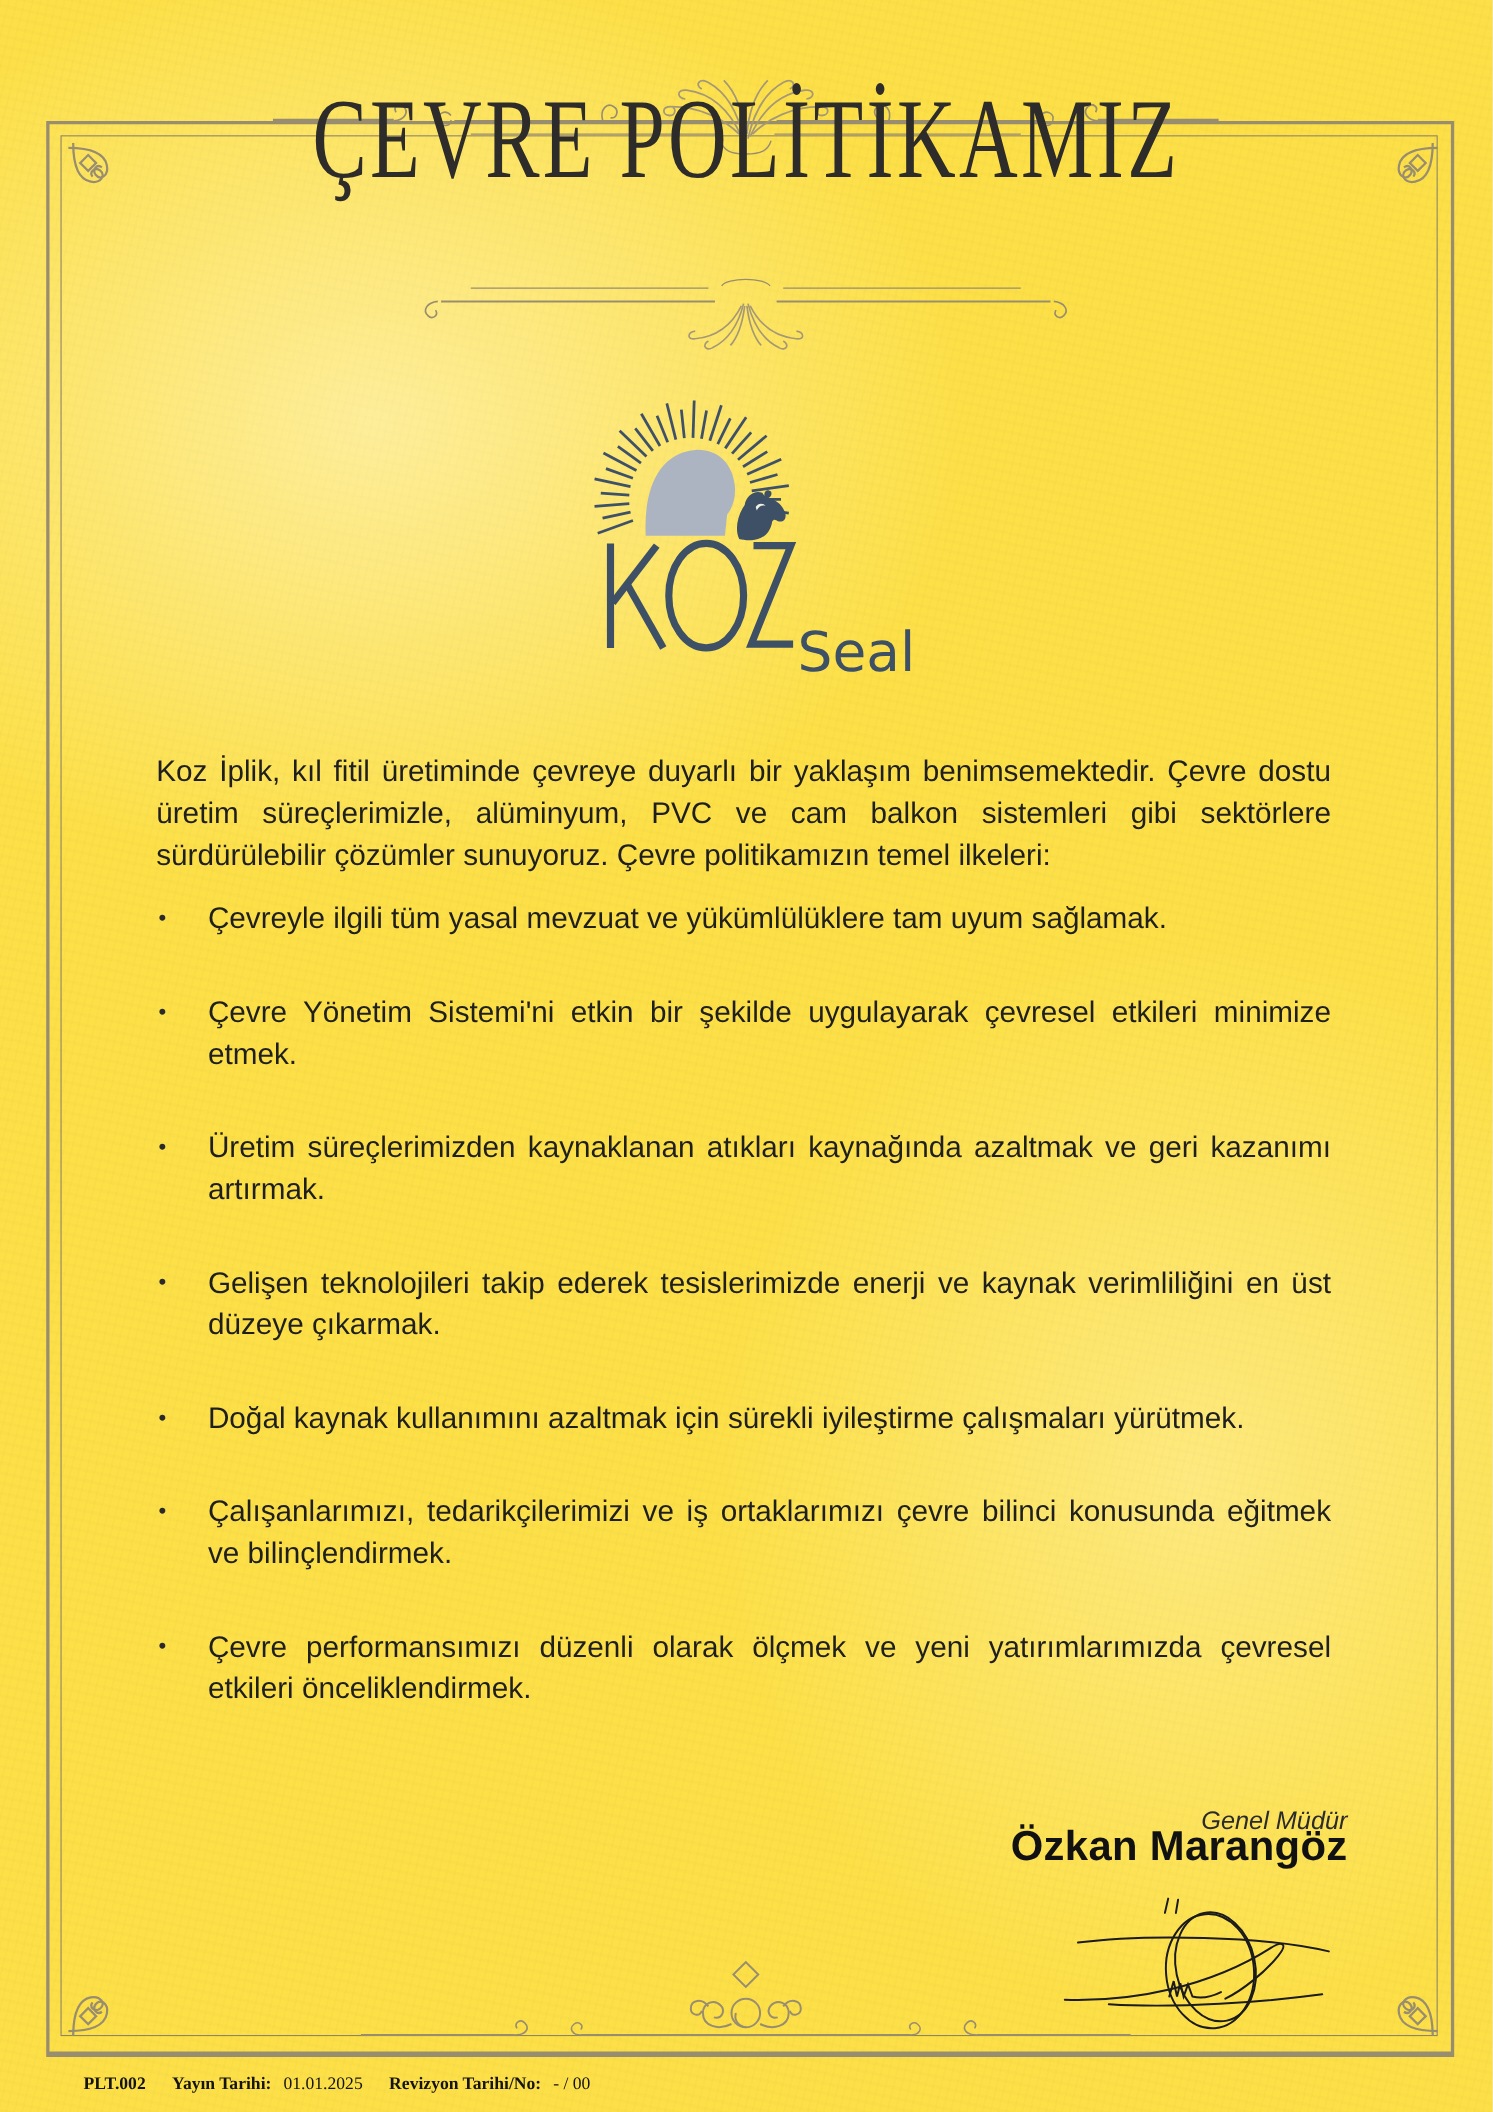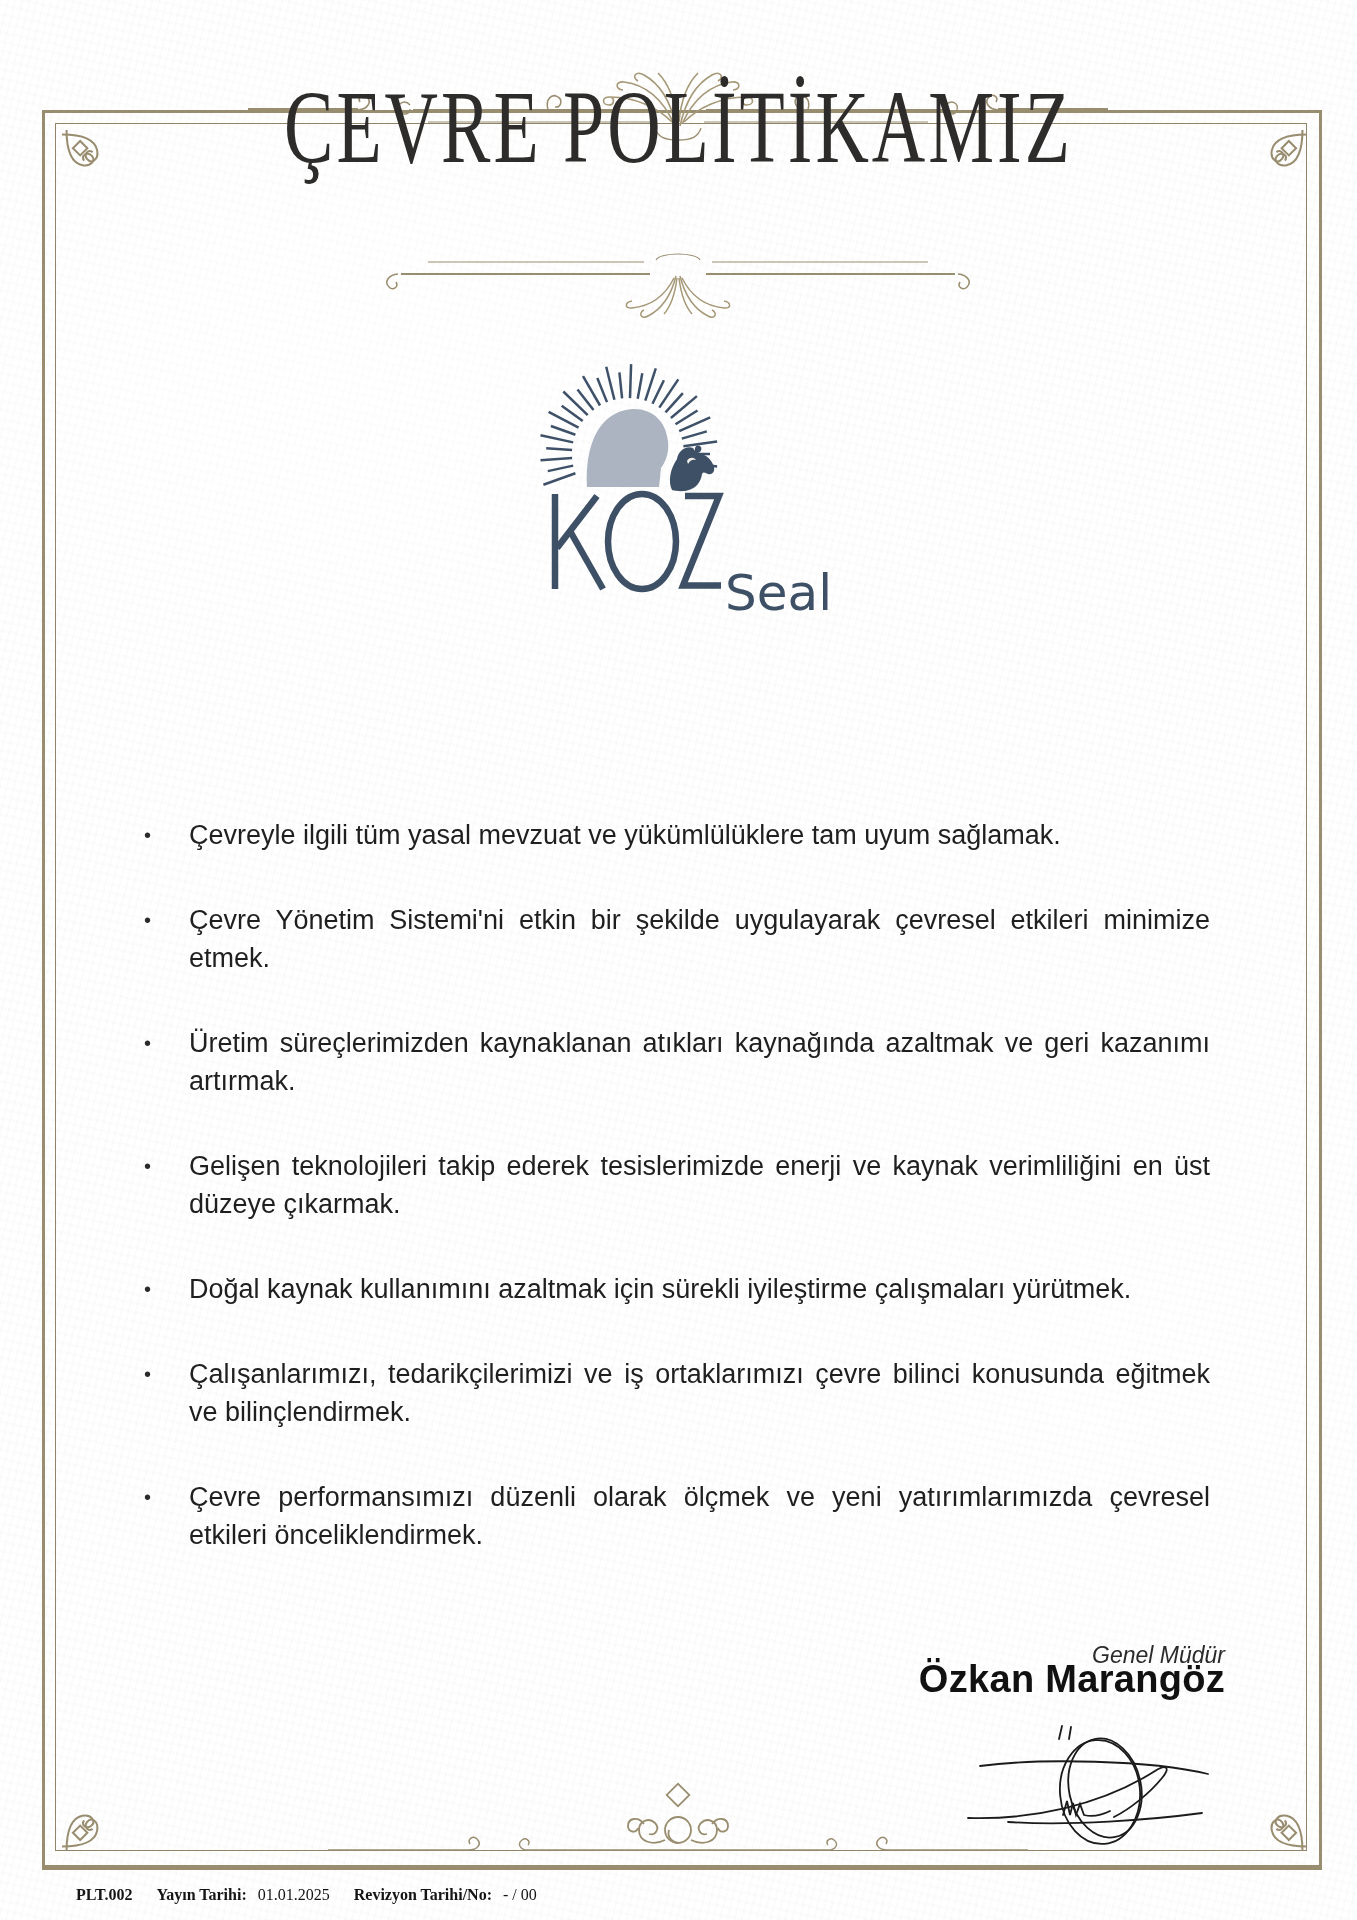--- a/index.html
+++ b/index.html
@@ -1,19 +1,19 @@
 <!DOCTYPE html>
 <html><head>
 <meta charset="utf-8">
 <style>
   html,body{margin:0;padding:0;background:#e8e6df;}
   #page{
     position:relative;
     width:1357px;height:1920px;
-    background:#ffffff;
+    background:#fde047;
     font-family:"Liberation Sans", sans-serif;
     color:#1f1f1f;
     overflow:hidden;
   }
   
   #page::before{
     content:"";position:absolute;inset:0;pointer-events:none;
     background-image:
       radial-gradient(ellipse 900px 700px at 25% 20%, rgba(255,255,255,.45), rgba(255,255,255,0) 60%),
       radial-gradient(ellipse 800px 900px at 80% 70%, rgba(255,255,255,.30), rgba(255,255,255,0) 55%),
@@ -195,20 +195,21 @@
     <g stroke="#3d5066" stroke-width="6.5" fill="none">
       <path d="M10,4 V99"></path>
       <path d="M52,6 L12,58"></path>
       <path d="M25,41 L58,99"></path>
       <ellipse cx="97" cy="51.5" rx="34" ry="47.5"></ellipse>
       <path d="M140,6 L174,6 L138,95.5 L176,95.5"></path>
     </g>
     <text x="180" y="120" font-family="DejaVu Sans, sans-serif" font-size="50" fill="#3d5066">Seal</text>
   </svg>
 
+  <p class="intro">Koz İplik, kıl fitil üretiminde çevreye duyarlı bir yaklaşım benimsemektedir. Çevre dostu üretim süreçlerimizle, alüminyum, PVC ve cam balkon sistemleri gibi sektörlere sürdürülebilir çözümler sunuyoruz. Çevre politikamızın temel ilkeleri:</p>
 
   <ul class="policy">
     <li><span class="dot">•</span><span>Çevreyle ilgili tüm yasal mevzuat ve yükümlülüklere tam uyum sağlamak.</span></li>
     <li><span class="dot">•</span><span>Çevre Yönetim Sistemi'ni etkin bir şekilde uygulayarak çevresel etkileri minimize etmek.</span></li>
     <li><span class="dot">•</span><span>Üretim süreçlerimizden kaynaklanan atıkları kaynağında azaltmak ve geri kazanımı artırmak.</span></li>
     <li><span class="dot">•</span><span>Gelişen teknolojileri takip ederek tesislerimizde enerji ve kaynak verimliliğini en üst düzeye çıkarmak.</span></li>
     <li><span class="dot">•</span><span>Doğal kaynak kullanımını azaltmak için sürekli iyileştirme çalışmaları yürütmek.</span></li>
     <li><span class="dot">•</span><span>Çalışanlarımızı, tedarikçilerimizi ve iş ortaklarımızı çevre bilinci konusunda eğitmek ve bilinçlendirmek.</span></li>
     <li><span class="dot">•</span><span>Çevre performansımızı düzenli olarak ölçmek ve yeni yatırımlarımızda çevresel etkileri önceliklendirmek.</span></li>
   </ul>

